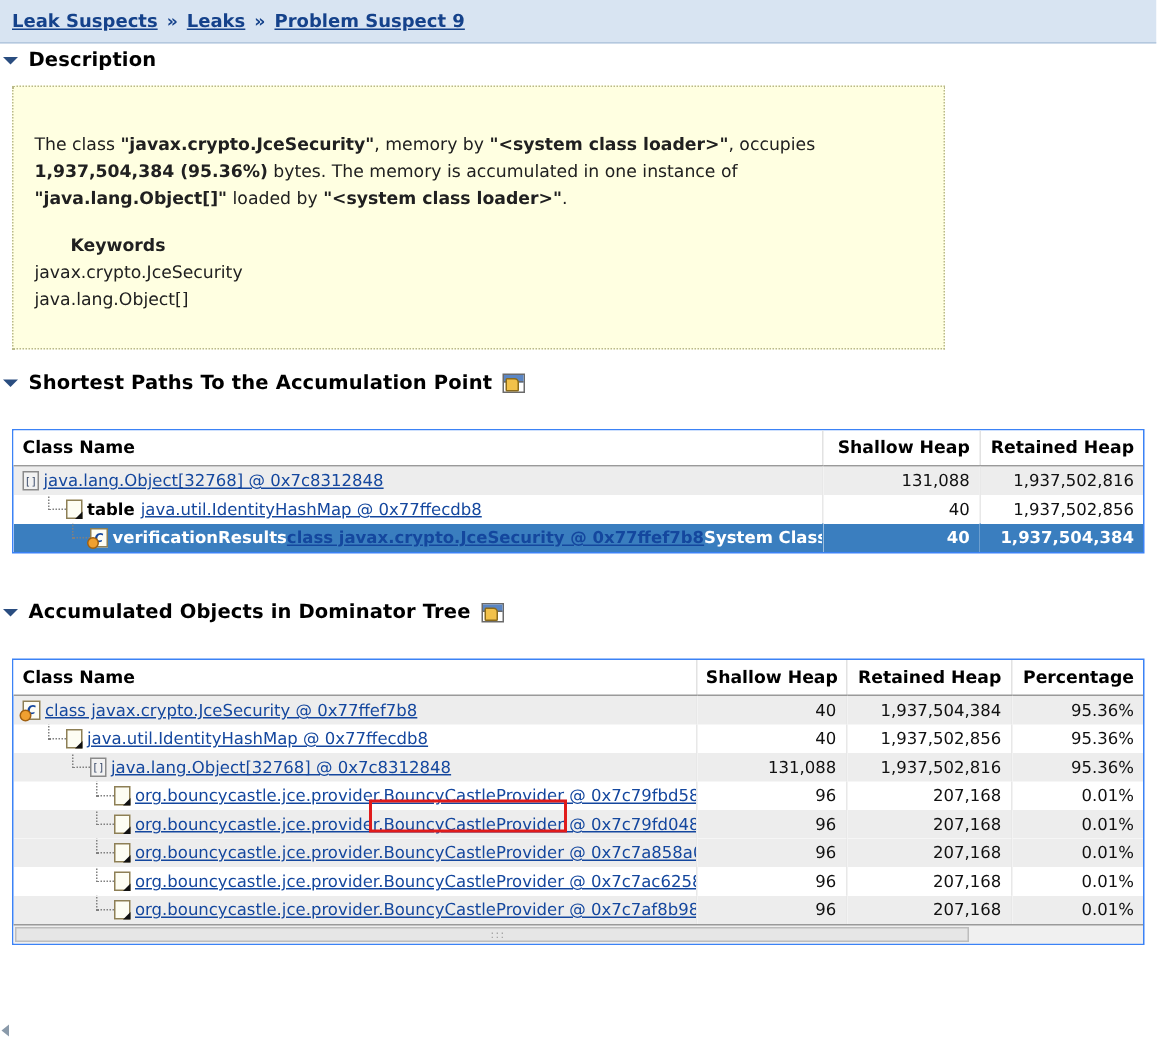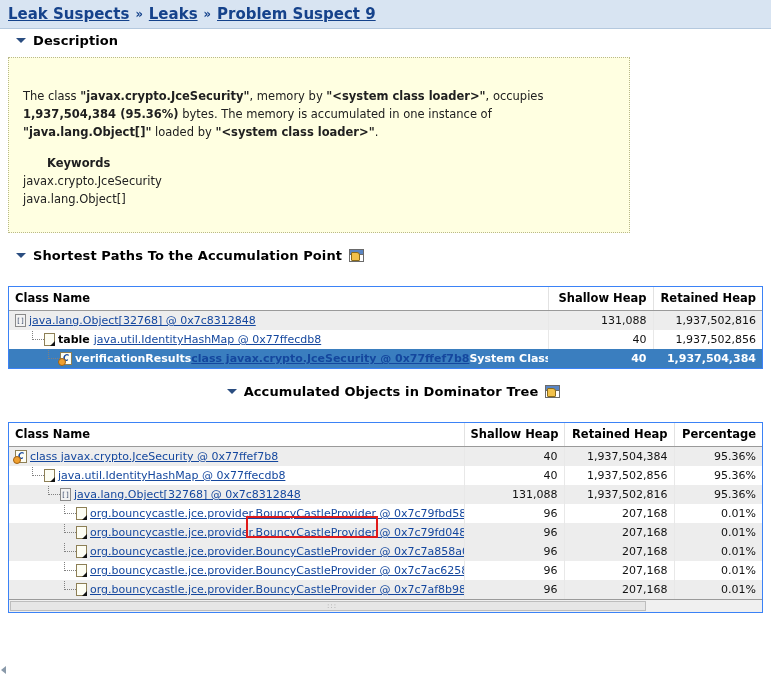--- a/index.html
+++ b/index.html
@@ -19,37 +19,37 @@
     background: #d8e4f2;
     border-bottom: 1px solid #b4c8de;
     display: flex;
     align-items: center;
     padding-left: 8px;
     gap: 6px;
   }
   .crumb-link {
     color: #15428b;
     font-weight: bold;
-    font-size: 15px;
+    font-size: 12px;
     text-decoration: underline;
     cursor: pointer;
     white-space: nowrap;
   }
   .crumb-sep {
     color: #15428b;
     font-weight: bold;
     font-size: 11.5px;
   }
 
   
   .section-head {
     display: flex;
     align-items: center;
     gap: 7px;
-    padding-left: 16px;
+    padding-left: 2px;
     height: 22px;
   }
   .twisty {
     width: 0; height: 0;
     border-left: 5px solid transparent;
     border-right: 5px solid transparent;
     border-top: 5px solid #2a4d80;
     cursor: pointer;
     flex: 0 0 auto;
   }
@@ -353,21 +353,21 @@
             <span class="bold">System Class</span>
           </span>
         </td>
         <td class="num">40</td>
         <td class="num" style="border-right:none">1,937,504,384</td>
       </tr>
     </tbody>
   </table>
 </div>
 
-<div class="section-head" style="margin-top:11px;justify-content:center;">
+<div class="section-head" style="margin-top:28px;">
   <span class="twisty"></span>
   <span class="section-title">Accumulated Objects in Dominator Tree</span>
   <span class="win-icon"></span>
 </div>
 
 <div class="lower-holder">
   <div class="tbl-wrap" style="width:755px;">
     <table class="mat">
       <colgroup>
           <col style="width:455px">

